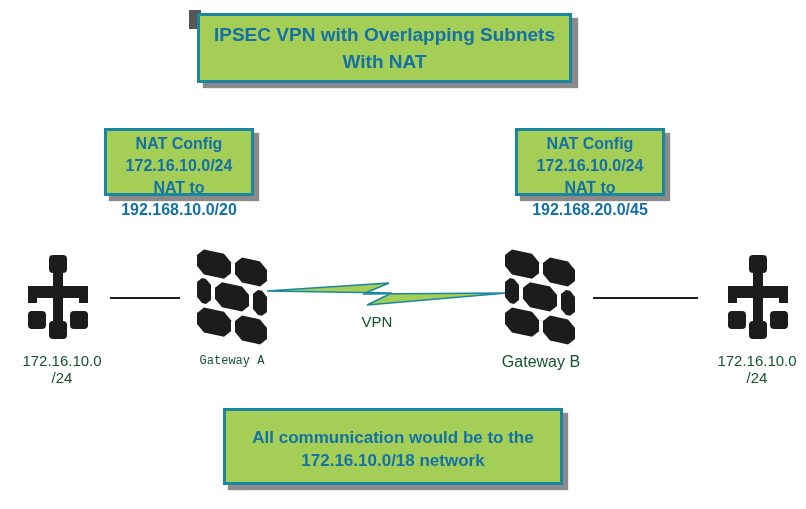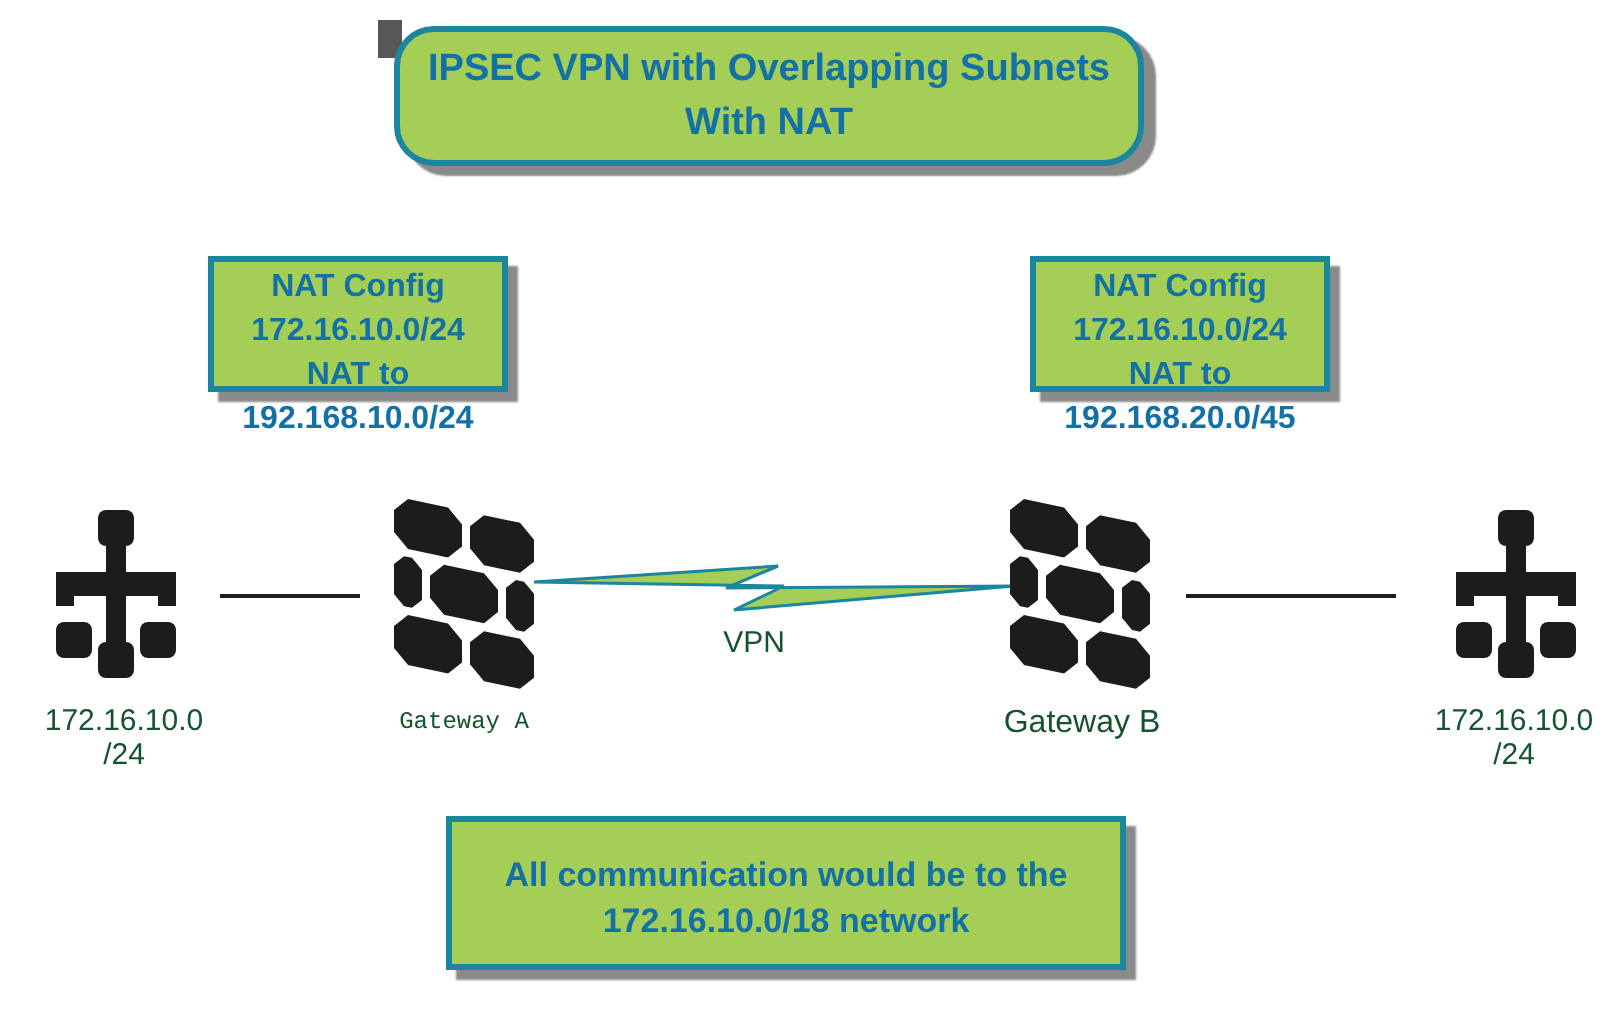--- a/index.html
+++ b/index.html
@@ -24,21 +24,20 @@
     color: #1471a6;
     font-weight: bold;
     text-align: center;
   }
   .title-box {
     left: 197px; top: 13px;
     width: 375px; height: 70px;
     font-size: 19px;
     line-height: 27px;
     padding-top: 5px;
-    border-radius: 20px;
   }
   .nat-box {
     width: 150px; height: 68px;
     top: 128px;
     font-size: 16px;
     line-height: 22px;
     padding-top: 2px;
     box-shadow: 5px 5px 1px rgba(118,118,118,0.85);
   }
   .nat-left  { left: 104px; }
@@ -114,21 +113,21 @@
   <div class="shadow-frag"></div>
   <div class="gbox title-box">
     <div>IPSEC VPN with Overlapping Subnets</div>
     <div>With NAT</div>
   </div>
 
   <div class="gbox nat-box nat-left">
     <div>NAT Config</div>
     <div>172.16.10.0/24</div>
     <div>NAT to</div>
-    <div>192.168.10.0/24</div>
+    <div>192.168.10.0/20</div>
   </div>
 
   <div class="gbox nat-box nat-right">
     <div>NAT Config</div>
     <div>172.16.10.0/24</div>
     <div>NAT to</div>
     <div>192.168.20.0/45</div>
   </div>
 
   <div class="hline line-left"></div>

